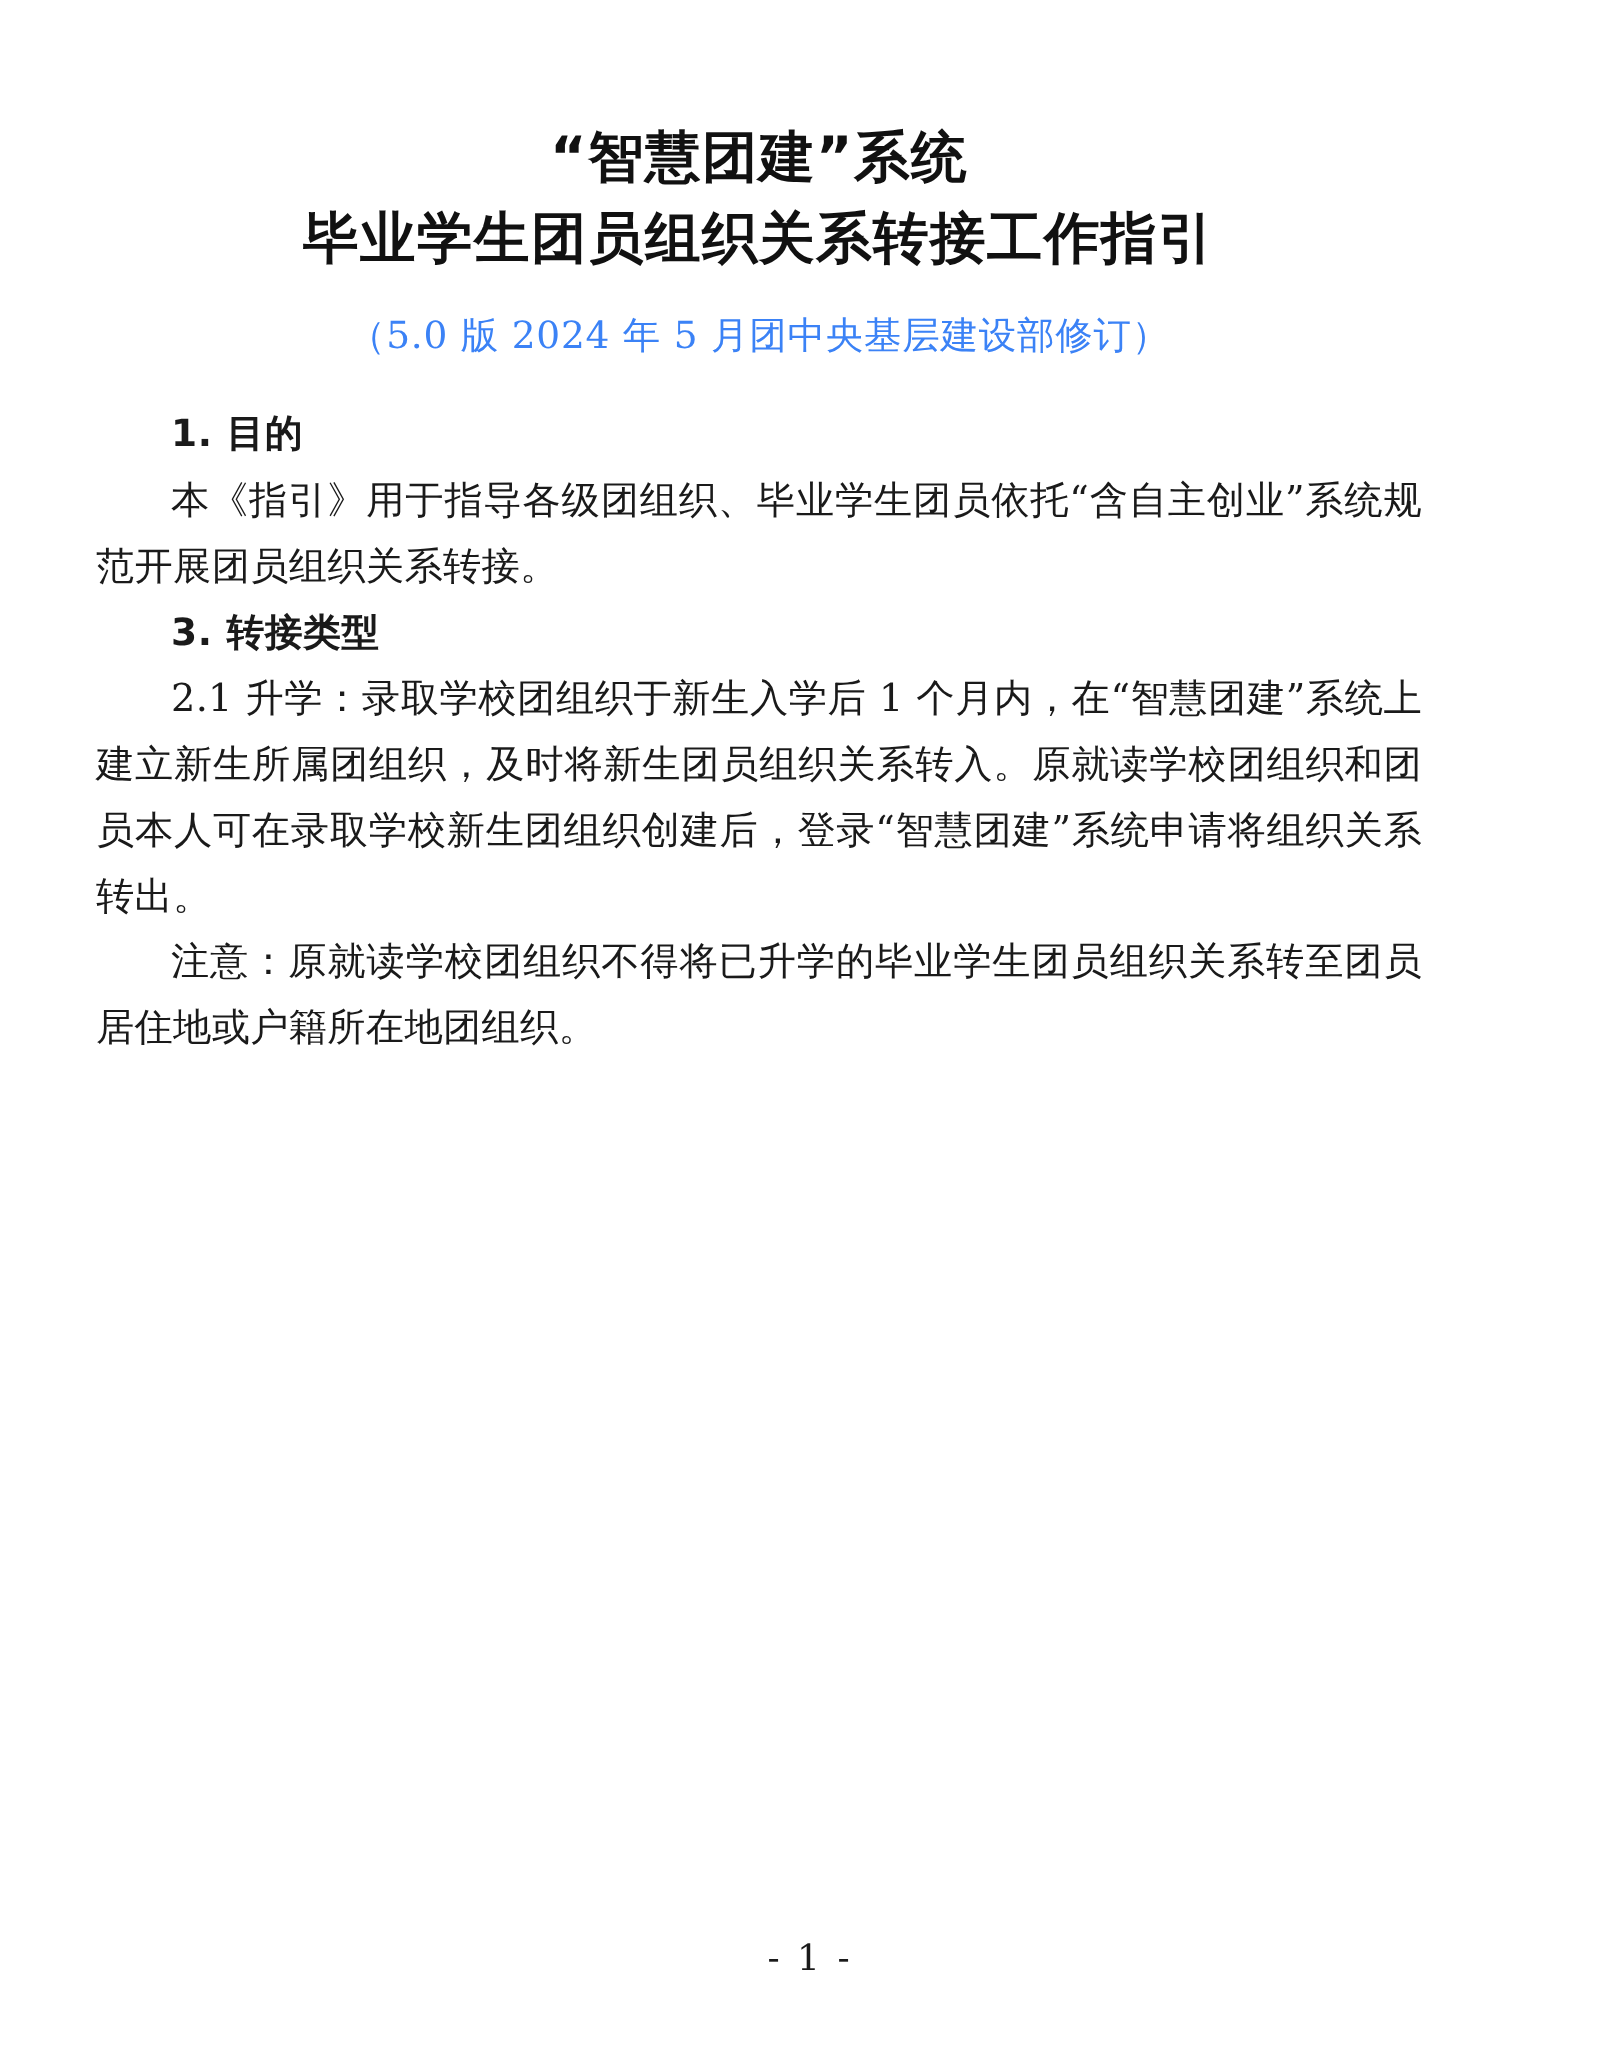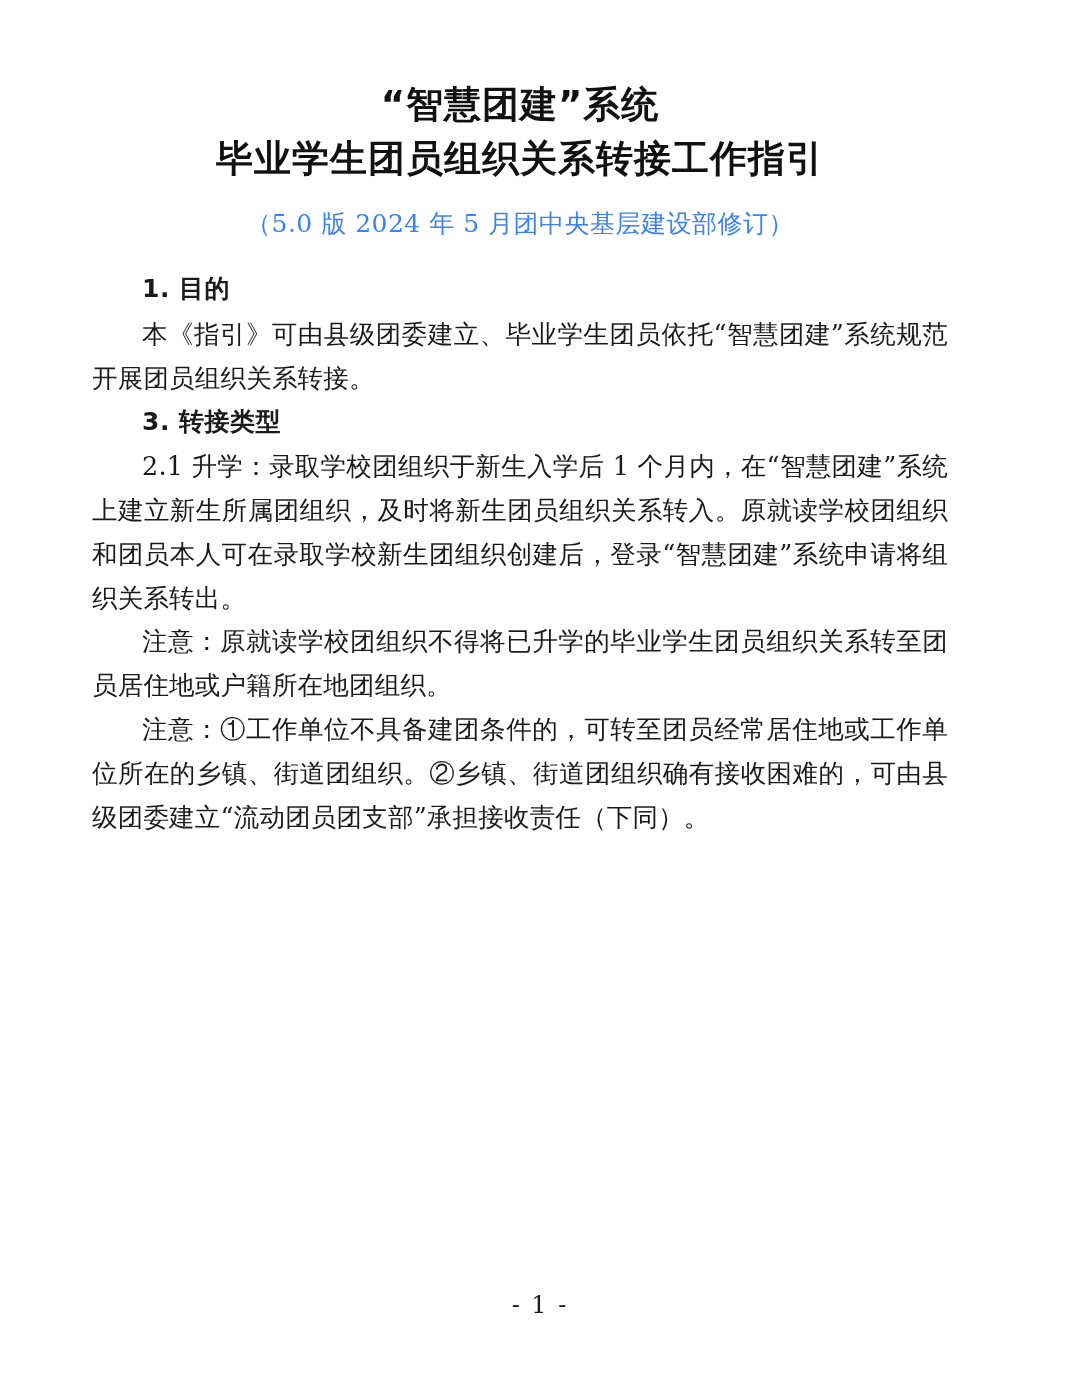--- a/index.html
+++ b/index.html
@@ -12,21 +12,21 @@
     height: 1377px;
     font-family: "DejaVu Serif", "Liberation Serif", serif;
     color: #1a1a1a;
     position: relative;
     overflow: hidden;
   }
   .page {
     width: 1080px;
     height: 1377px;
     box-sizing: border-box;
-    padding: 78px 132px 0 92px;
+    padding: 78px 132px 0 64px;
     position: relative;
   }
   .title-block {
     text-align: center;
     margin: 0;
   }
   .title-line {
     font-family: "DejaVu Sans", "Liberation Sans", sans-serif;
     font-weight: bold;
     font-size: 37px;
@@ -90,35 +90,32 @@
     <div class="title-line">“智慧团建”系统</div>
     <div class="title-line second">毕业学生团员组织关系转接工作指引</div>
   </div>
 
   <div class="subtitle">（5.0 版 2024 年 5 月团中央基层建设部修订）</div>
 
   <div class="body-block">
 
     <div class="section-heading">1. 目的</div>
     <p class="para">
-      <span>本《指引》可由县级团委建立、毕业学生团员依托“智慧团建”系统规范开展团员组织关系转接。</span>
+      <span>本《指引》用于指导各级团组织、毕业学生团员依托“含自主创业”系统规范开展团员组织关系转接。</span>
     </p>
 
     <div class="section-heading">3. 转接类型</div>
 
     <p class="para">
       <span>2.1 升学：录取学校团组织于新生入学后 1 个月内，在“智慧团建”系统上建立新生所属团组织，及时将新生团员组织关系转入。原就读学校团组织和团员本人可在录取学校新生团组织创建后，登录“智慧团建”系统申请将组织关系转出。</span>
     </p>
 
     <p class="para">
       <span class="lead">注意：</span><span>原就读学校团组织不得将已升学的毕业学生团员组织关系转至团员居住地或户籍所在地团组织。</span>
     </p>
 
 
-    <p class="para">
-      <span class="lead">注意：</span><span>①工作单位不具备建团条件的，可转至团员经常居住地或工作单位所在的乡镇、街道团组织。②乡镇、街道团组织确有接收困难的，可由县级团委建立“流动团员团支部”承担接收责任（下同）。</span>
-    </p>
 
   </div>
 
   <div class="footer">- 1 -</div>
 
 </div>
 
 </body></html>

